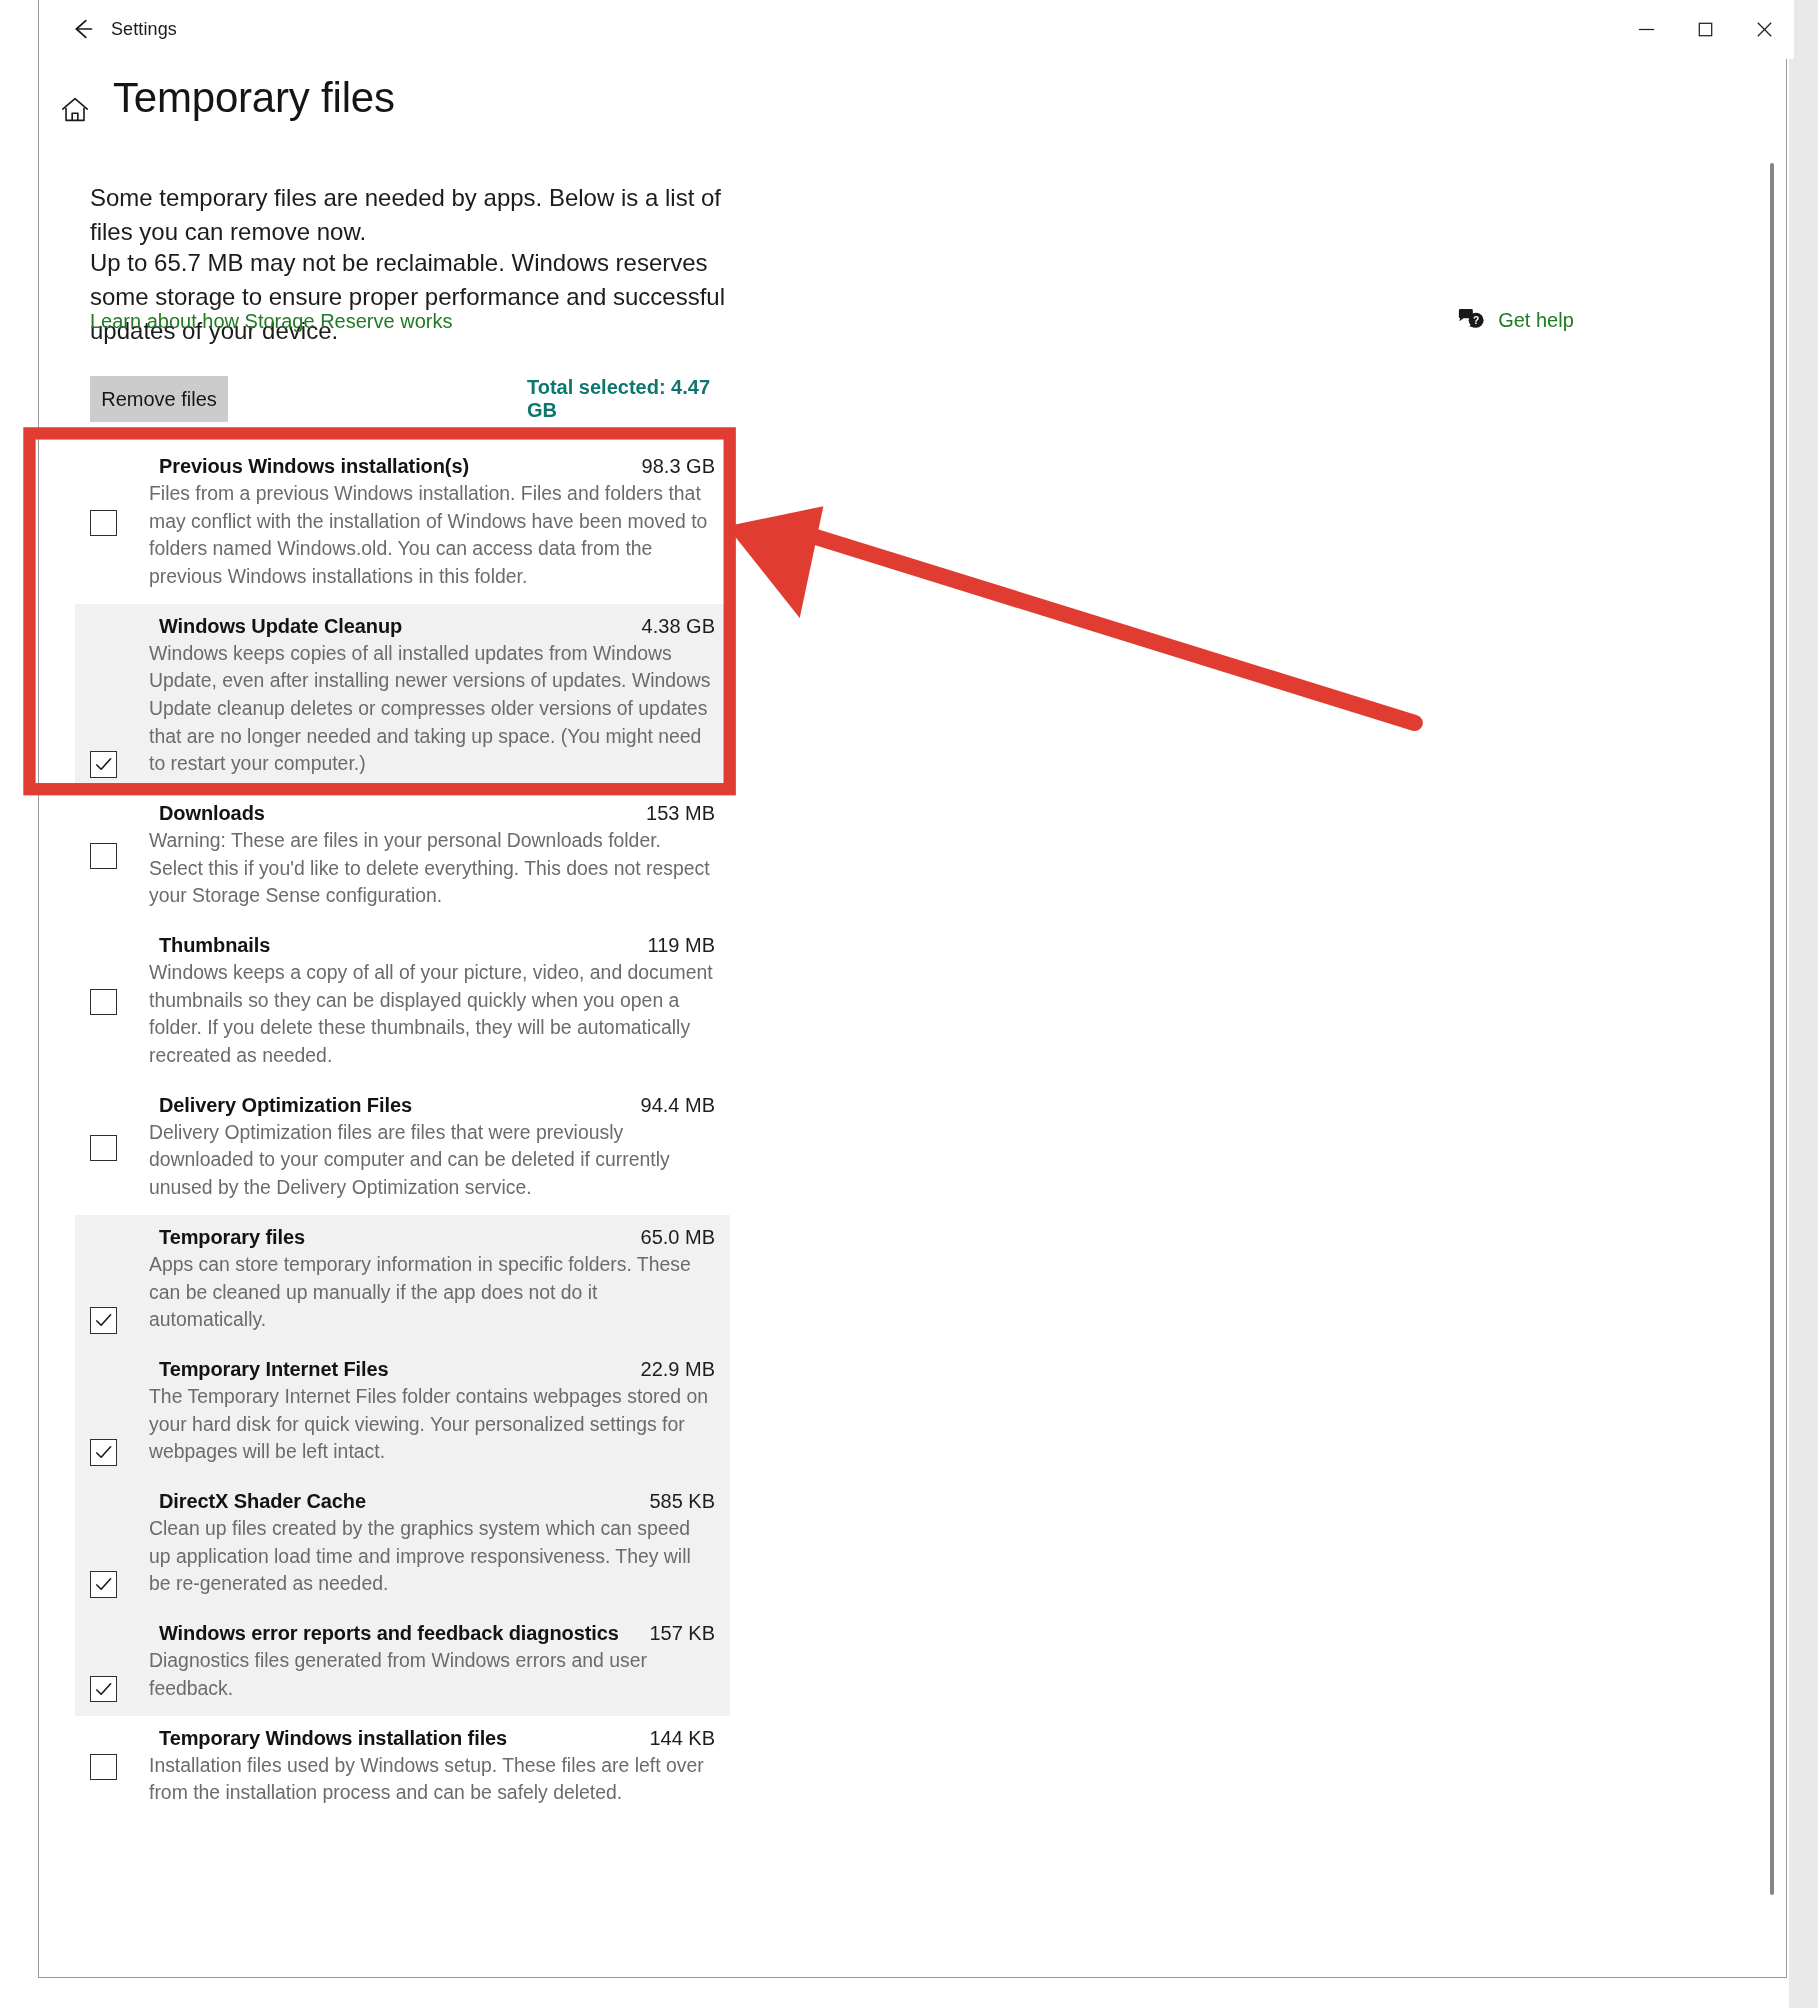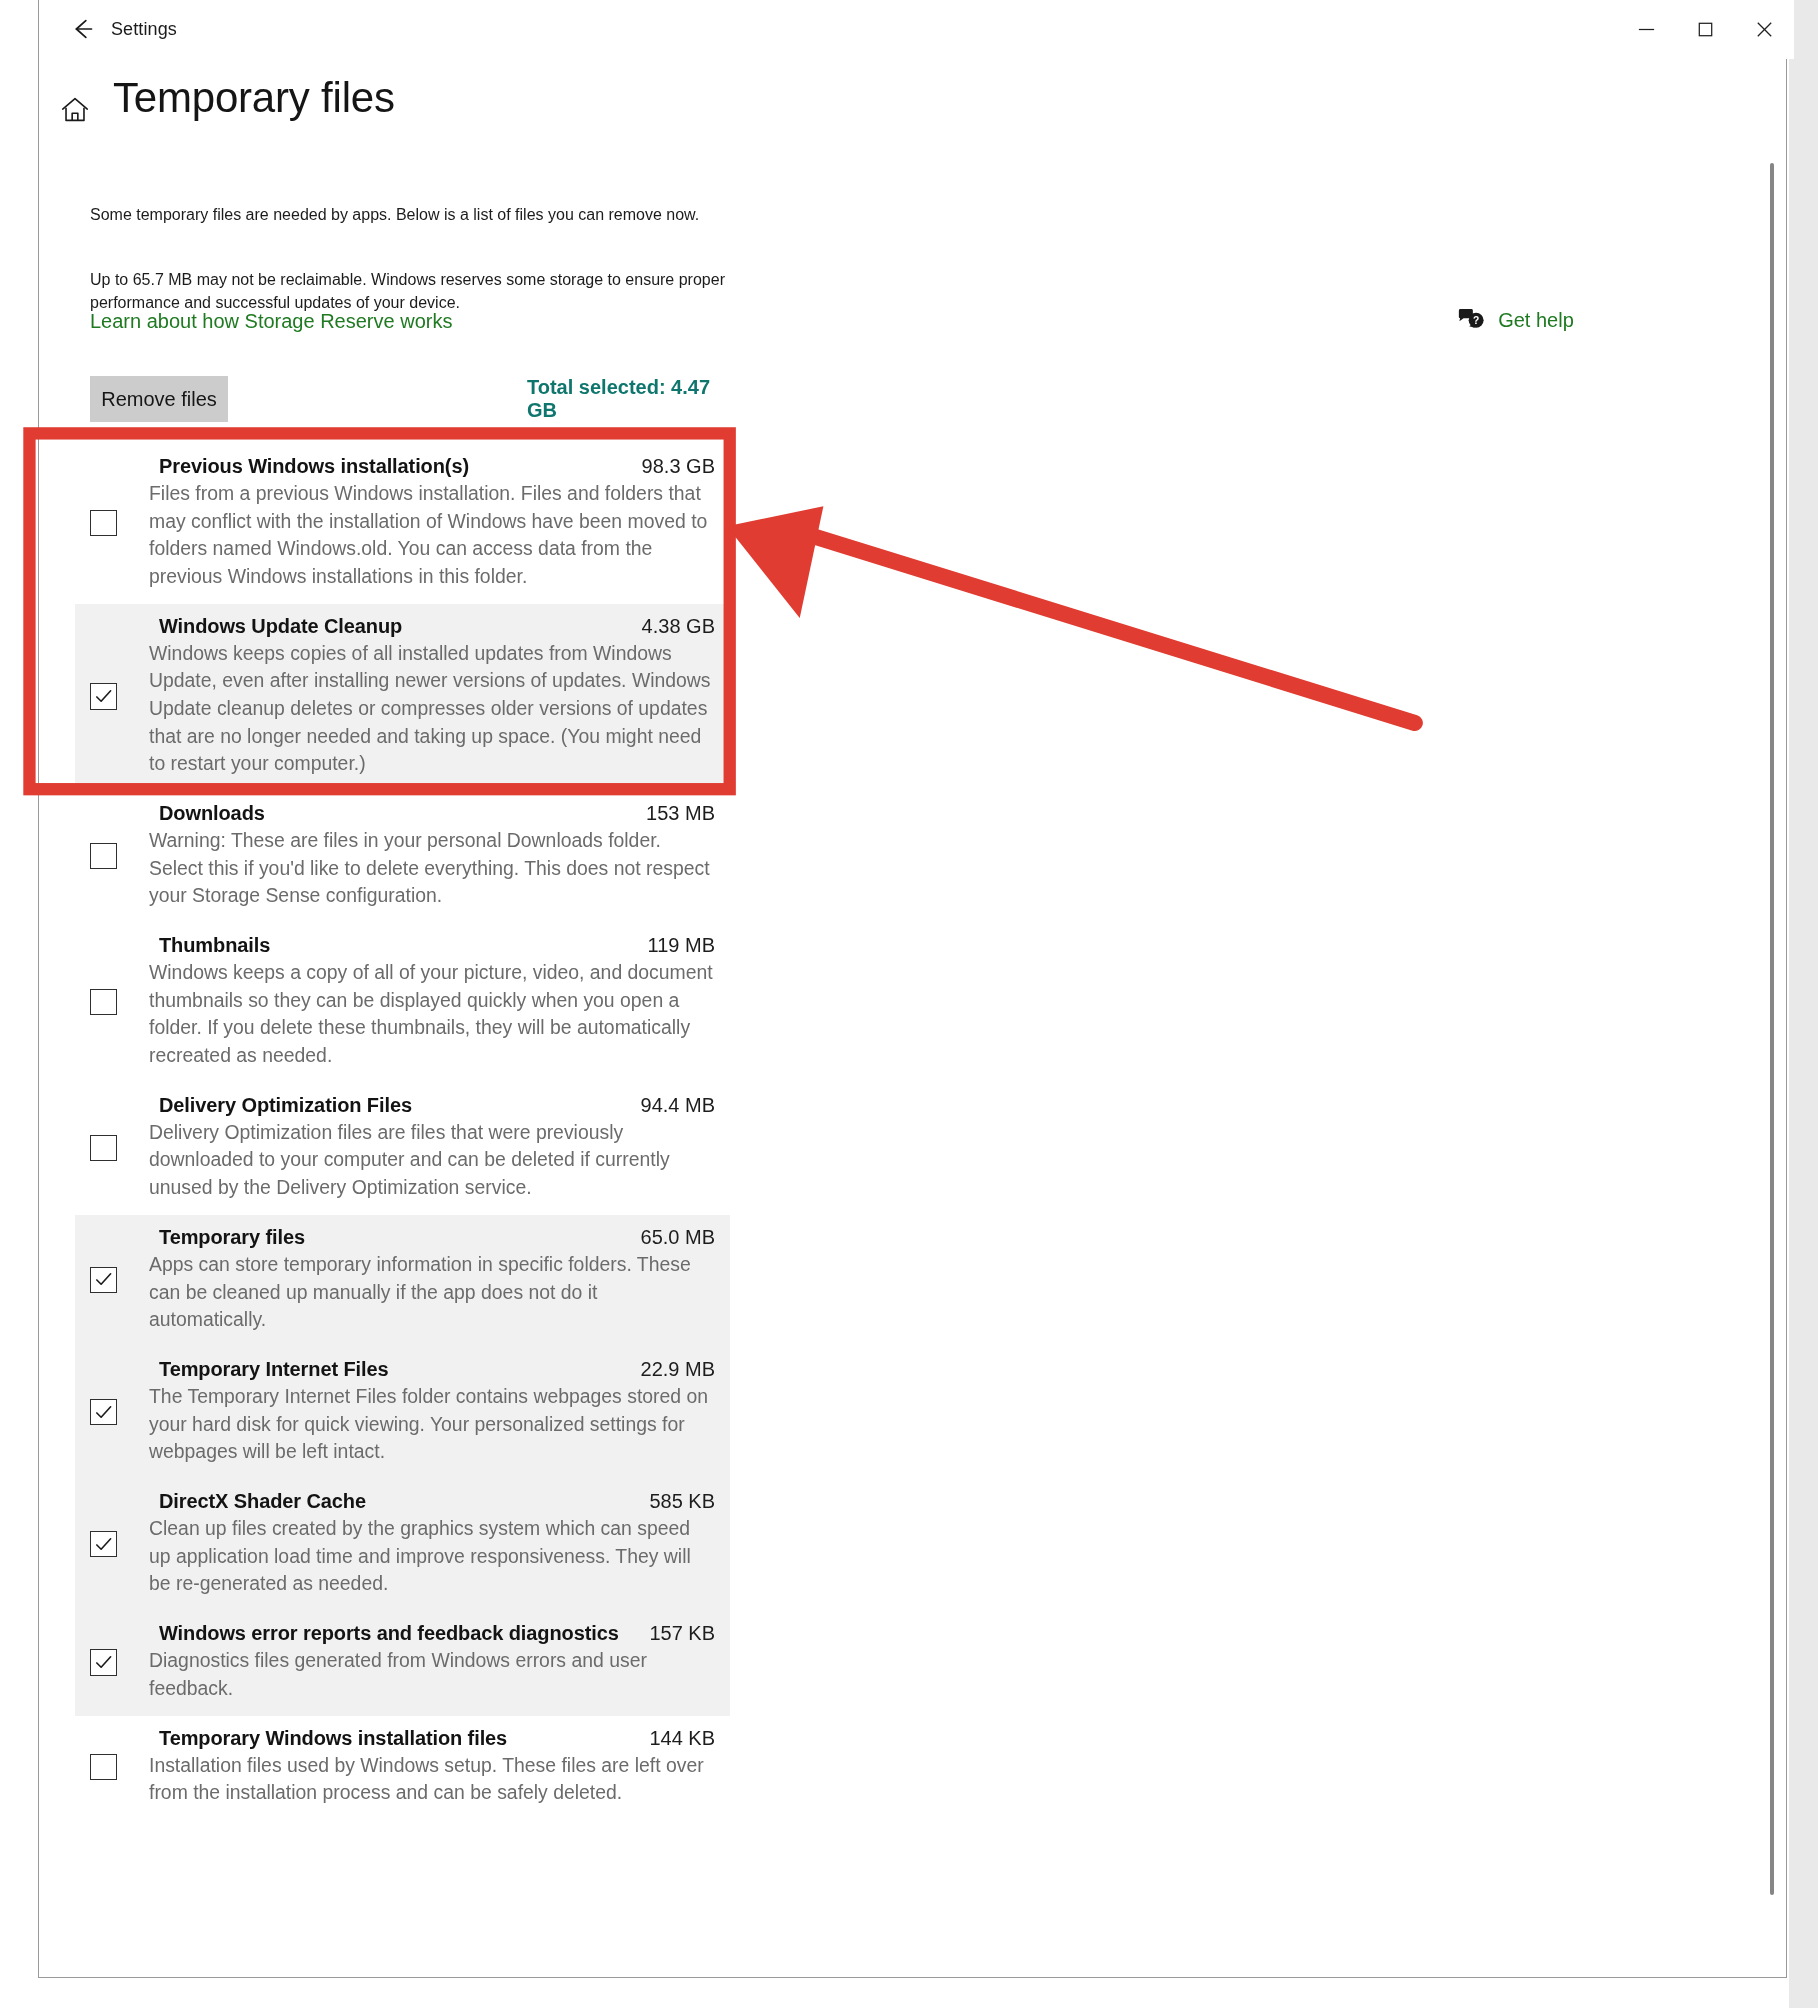--- a/index.html
+++ b/index.html
@@ -81,24 +81,23 @@
     position: absolute; left: 0; top: 151px;
     width: 1747px; height: 1694px;
     overflow: hidden;
   }
   .inner { position: relative; width: 100%; }
 
   .para {
     position: absolute;
     left: 51px;
     width: 636px;
-    font-size: 16px;
+    font-size: 24px;
     line-height: 1.42;
     color: #1c1c1c;
-    margin-top: 23px;
   }
   .p1 { top: 30px; }
   .p2 { top: 95px; }
   .learn-link {
     position: absolute; left: 51px; top: 159px;
     font-size: 20px; color: #1f7a22;
     text-decoration: none; cursor: pointer;
   }
 
   .gethelp {
@@ -130,21 +129,21 @@
     position: absolute; left: 36px; top: 293px;
     width: 655px;
   }
   .frow {
     position: relative;
     display: flex;
     padding: 11.4px 15px 13.2px 15px;
     box-sizing: border-box;
     background: #ffffff;
   }
-  .frow.shaded { background: #f1f1f1; }
+  .frow.shaded { background: #f1f1f1; align-items: flex-end; }
 
   .cbwrap {
     width: 59px;
     display: flex; align-items: center; justify-content: flex-start;
     flex: 0 0 59px;
   }
   .cbox {
     width: 26.5px; height: 26.5px;
     border: 1.9px solid #2f2f2f;
     background: #ffffff;

